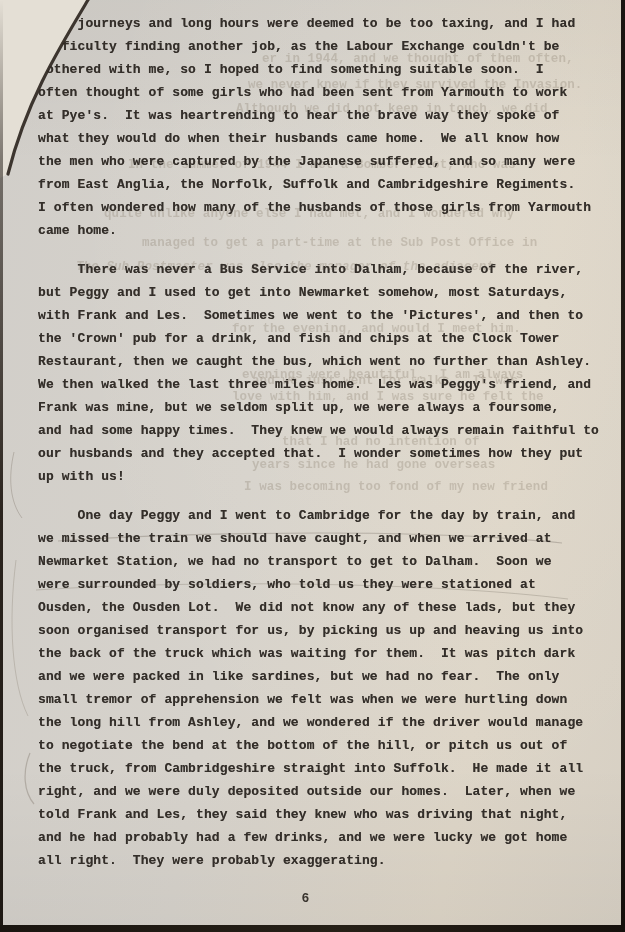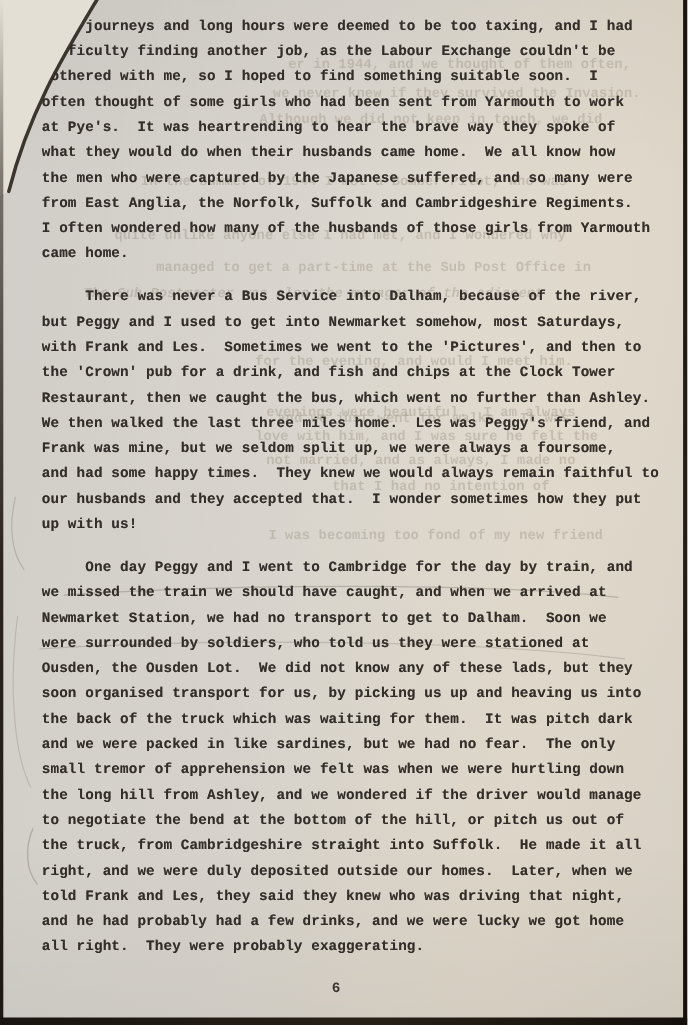--- a/index.html
+++ b/index.html
@@ -55,22 +55,22 @@
       <div class="ghost" style="left: 248px; top: 78px;">we never knew if they survived the Invasion.</div>
       <div class="ghost" style="left: 236px; top: 102px;">Although we did not keep in touch, we did</div>
       <div class="ghost" style="left: 128px; top: 158px;">In the summer of 1944 I met a Bomber Pilot, who was</div>
       <div class="ghost" style="left: 104px; top: 207px;">quite unlike anyone else I had met, and I wondered why</div>
       <div class="ghost" style="left: 142px; top: 236px;">managed to get a part-time at the Sub Post Office in</div>
       <div class="ghost" style="left: 76px; top: 260px; font-style: italic;">The Sub Postmaster was also the manager of the adjacent</div>
       <div class="ghost" style="left: 232px; top: 322px;">for the evening, and would I meet him.</div>
       <div class="ghost" style="left: 252px; top: 345px; margin-top: 29px;">and we just went for walks.  It was</div>
       <div class="ghost" style="left: 242px; top: 368px;">evenings were beautiful.  I am always</div>
       <div class="ghost" style="left: 232px; top: 390px; text-align: right;">love with him, and I was sure he felt the</div>
-      <div class="ghost" style="left: 242px; top: 412px;">not married, and as always, I made no</div>
-      <div class="ghost" style="left: 282px; top: 435px; margin-left: 20px;">that I had no intention of</div>
+      <div class="ghost" style="left: 282px; top: 435px;">that I had no intention of</div>
+      <div class="ghost" style="left: 252px; top: 458px;">years since he had gone overseas</div>
       <div class="ghost" style="left: 232px; top: 480px; margin-left: 12px;">I was becoming too fond of my new friend</div>
     </div>
 
   <svg class="marks" width="625" height="932" viewBox="0 0 625 932">
     <path d="M58,541 C210,531 430,529 562,543" stroke="#918a7f" stroke-width="1.1" opacity="0.5" fill="none"></path>
     <path d="M36,590 C210,579 440,583 568,599" stroke="#918a7f" stroke-width="1" opacity="0.42" fill="none"></path>
     <path d="M14,452 C8,478 10,502 22,518" stroke="#958e83" stroke-width="1" opacity="0.5" fill="none"></path>
     <path d="M16,560 C8,622 12,684 28,716" stroke="#958e83" stroke-width="1" opacity="0.4" fill="none"></path>
     <path d="M30,753 C22,772 24,792 34,804" stroke="#8f887d" stroke-width="1.2" opacity="0.5" fill="none"></path>
   </svg>

